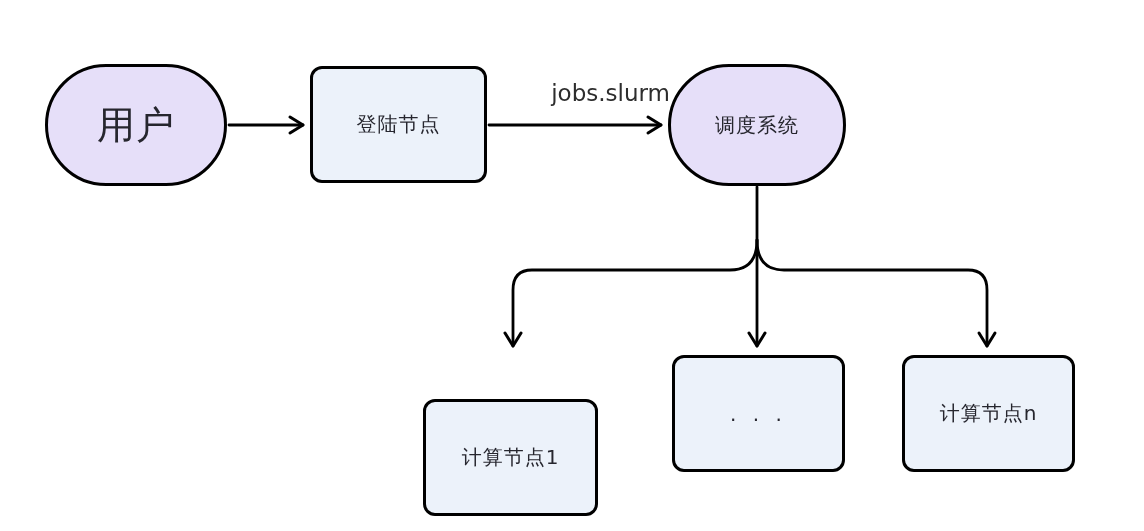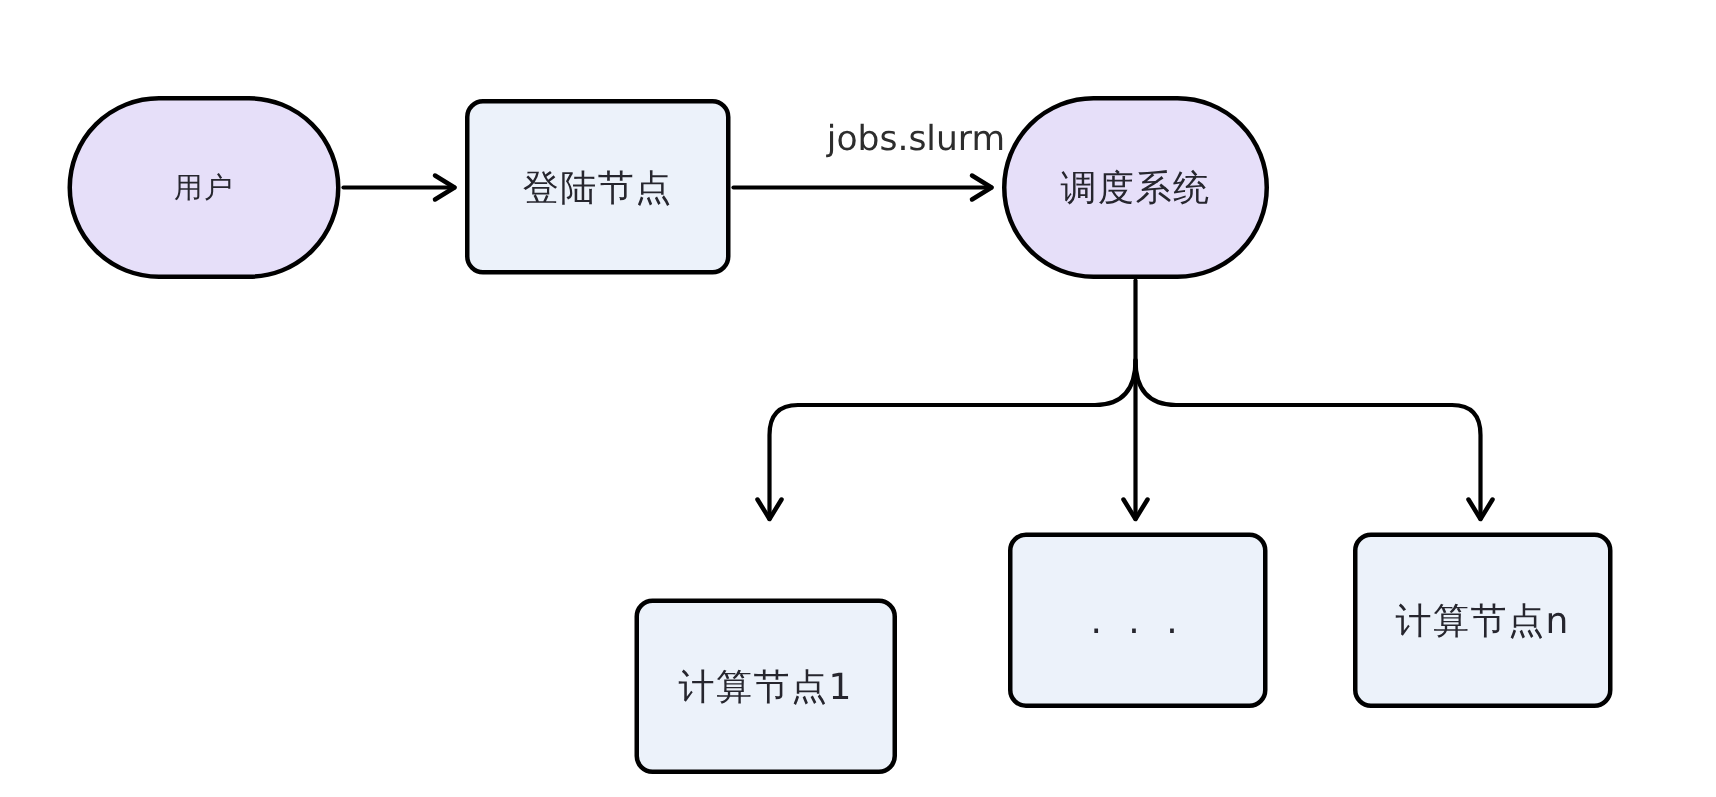--- a/index.html
+++ b/index.html
@@ -23,34 +23,34 @@
     height: 531px;
   }
   .node {
     position: absolute;
     display: flex;
     align-items: center;
     justify-content: center;
     border: 3px solid #000000;
     box-sizing: border-box;
     color: #26262e;
-    font-size: 24px;
+    font-size: 20px;
     font-weight: 500;
     letter-spacing: 1px;
     text-align: center;
   }
   .node.stadium {
     background: #e6dff9;
     border-radius: 61px;
   }
   .node.rect {
     background: #ecf2fa;
     border-radius: 12px;
   }
-  .node-user      { left: 45px;  top: 64px;  width: 182px; height: 122px; font-size: 19px; }
+  .node-user      { left: 45px;  top: 64px;  width: 182px; height: 122px; font-size: 38px; }
   .node-login     { left: 310px; top: 66px;  width: 177px; height: 117px; }
   .node-scheduler { left: 668px; top: 64px;  width: 178px; height: 122px; }
   .node-compute1  { left: 423px; top: 355px; width: 175px; height: 117px; margin-top: 44px; }
   .node-dots      { left: 672px; top: 355px; width: 173px; height: 117px; letter-spacing: 5px; }
   .node-computeN  { left: 902px; top: 355px; width: 173px; height: 117px; justify-content: center; }
   .edge-label {
     position: absolute;
     left: 524px;
     top: 80px;
     width: 146px;

